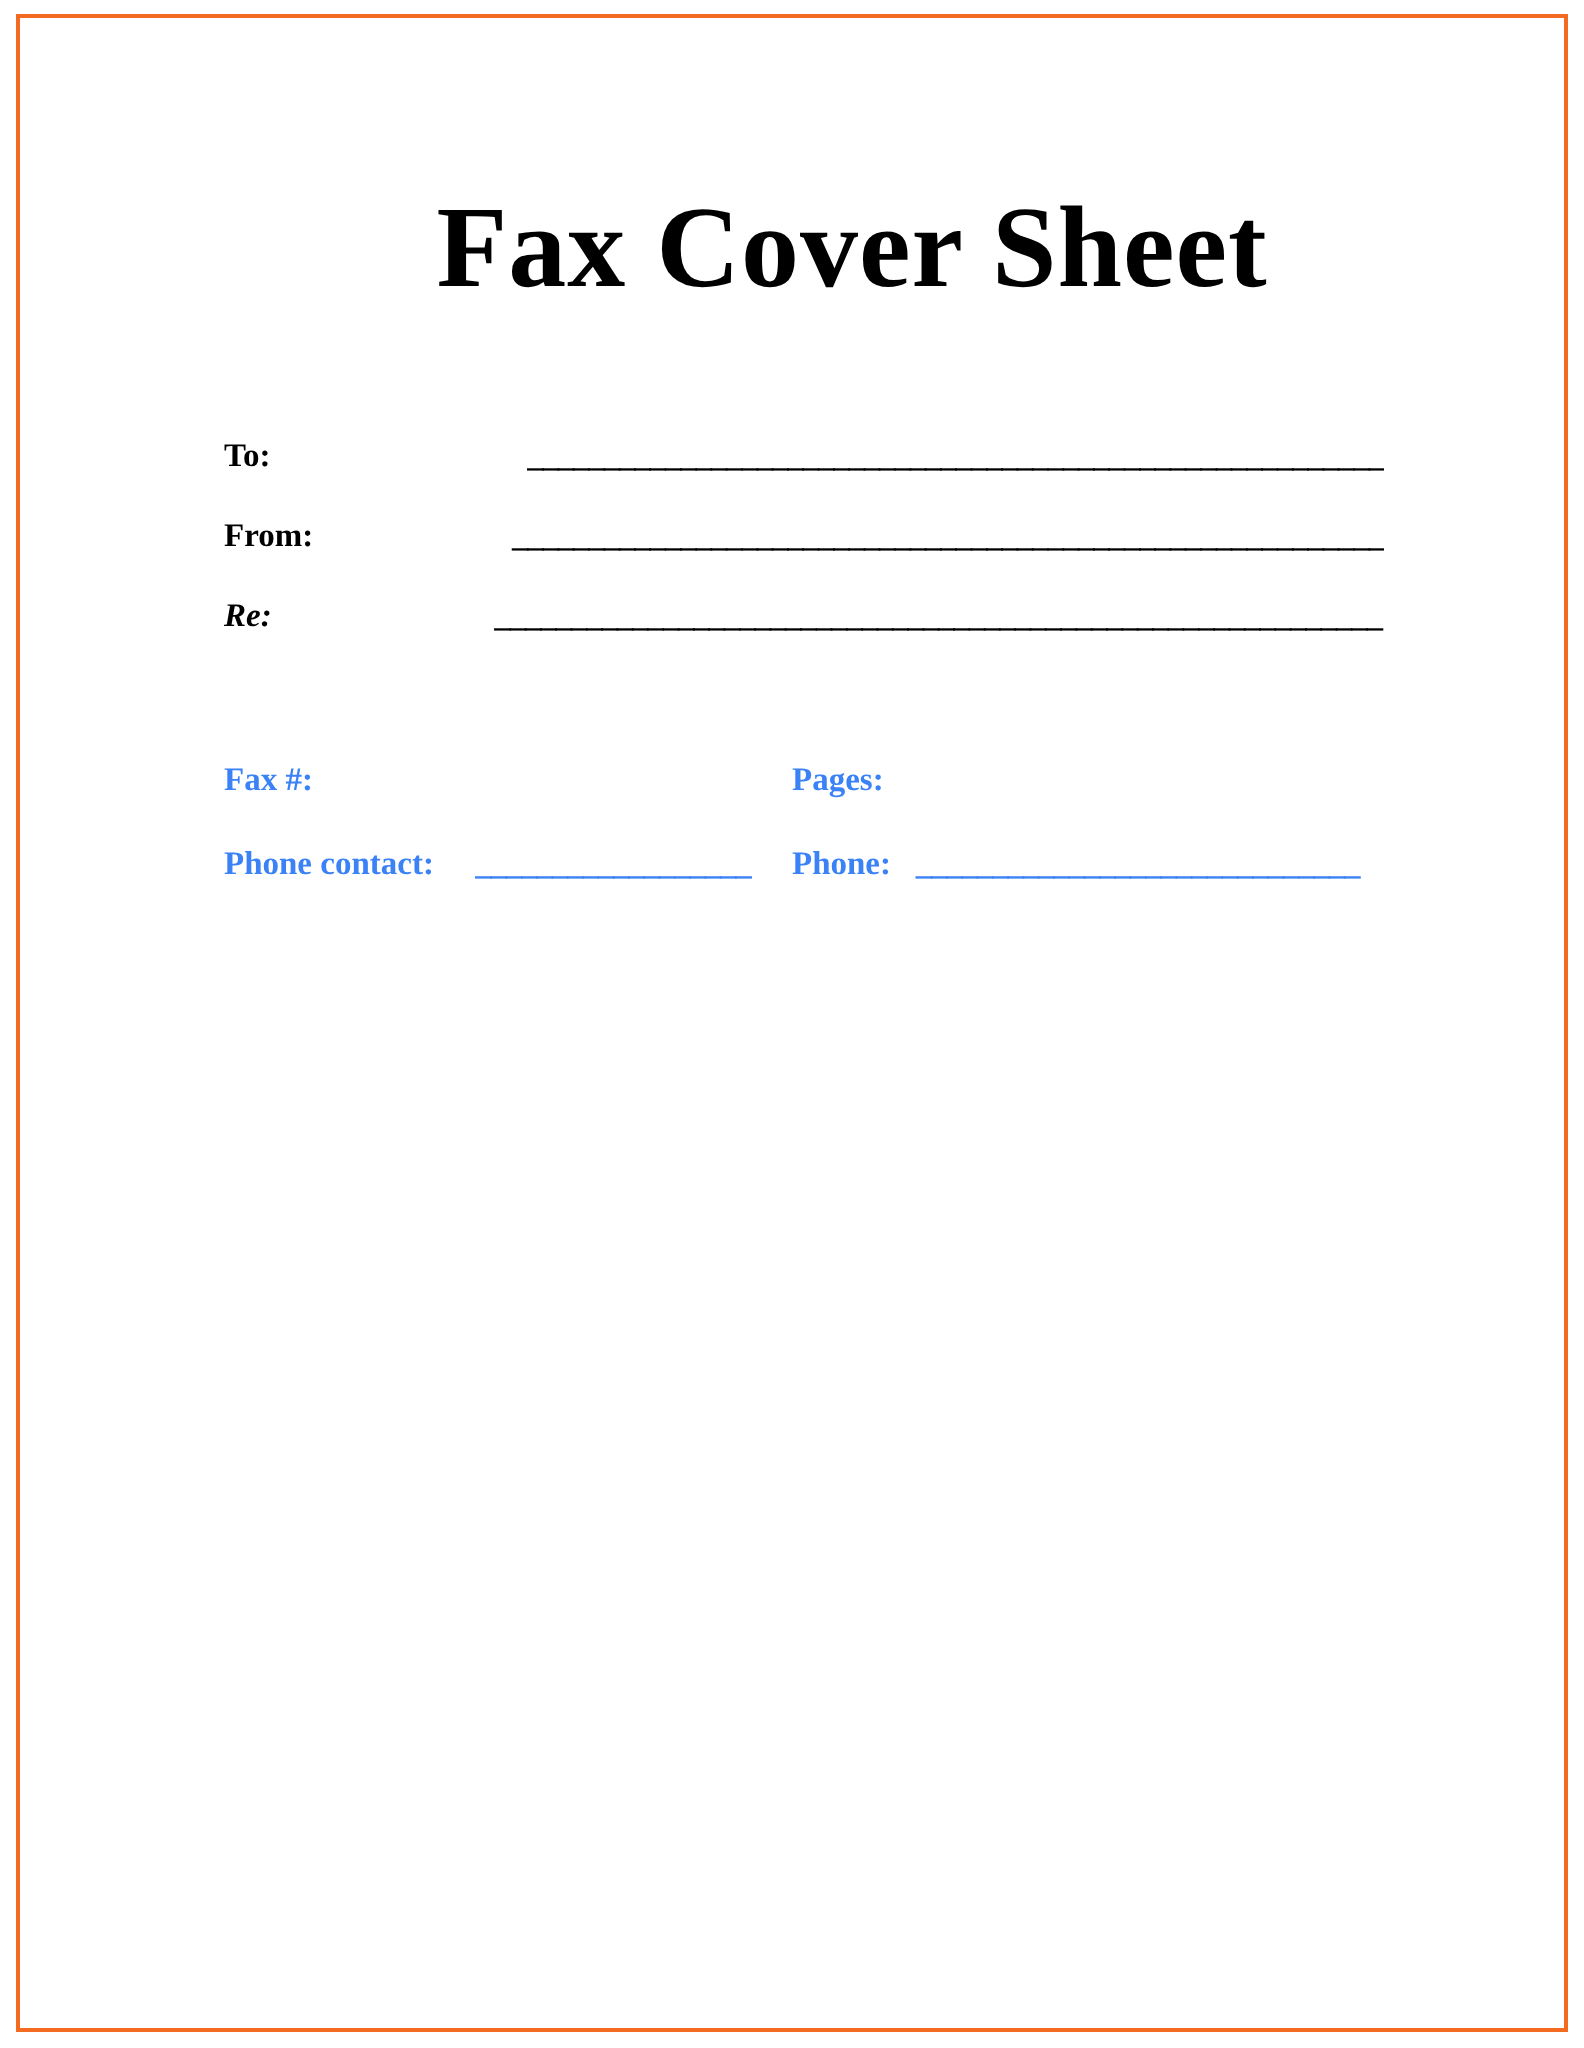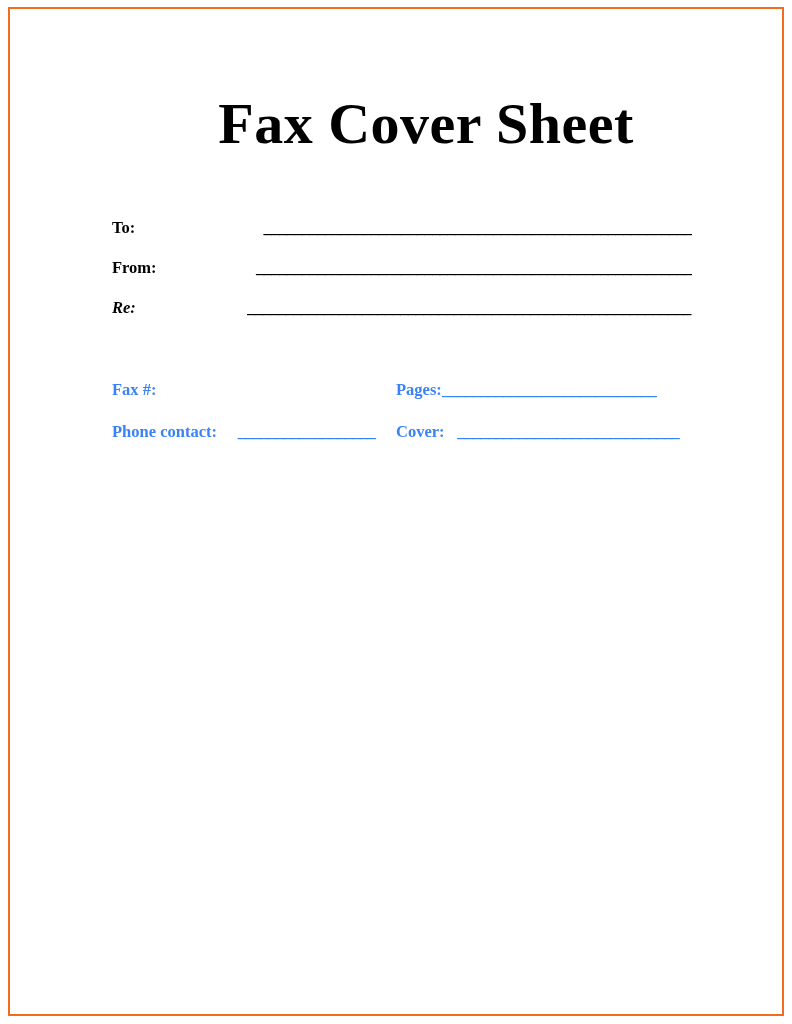--- a/index.html
+++ b/index.html
@@ -144,34 +144,33 @@
 
     <div class="pair-block row-faxpages">
       <div class="pair-left">
         <div class="pair-cell">
           <span class="lbl">Fax #:</span>
         </div>
       </div>
       <div class="pair-right">
         <div class="pair-cell">
           <span class="lbl">Pages:</span>
-          <span class="dots">____________________________</span>
         </div>
       </div>
     </div>
 
     <div class="pair-block row-phonedate">
       <div class="pair-left">
         <div class="pair-cell">
           <span class="lbl">Phone contact:</span>
           <span class="dots">__________________</span>
         </div>
       </div>
       <div class="pair-right">
         <div class="pair-cell">
-          <span class="lbl">Cover:</span>
+          <span class="lbl">Phone:</span>
           <span class="dots">_____________________________</span>
         </div>
       </div>
     </div>
 
   </div>
 </div>
 
 </body></html>

